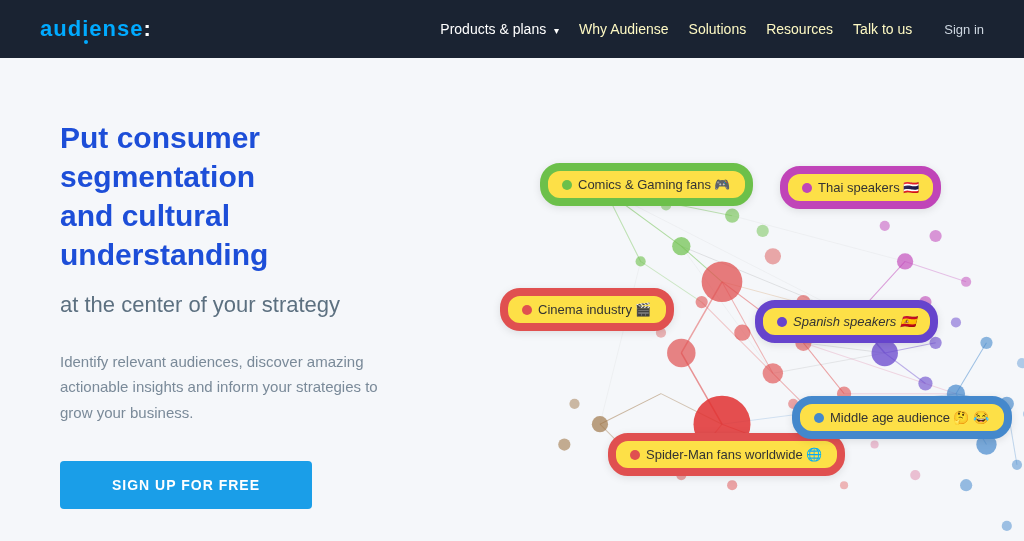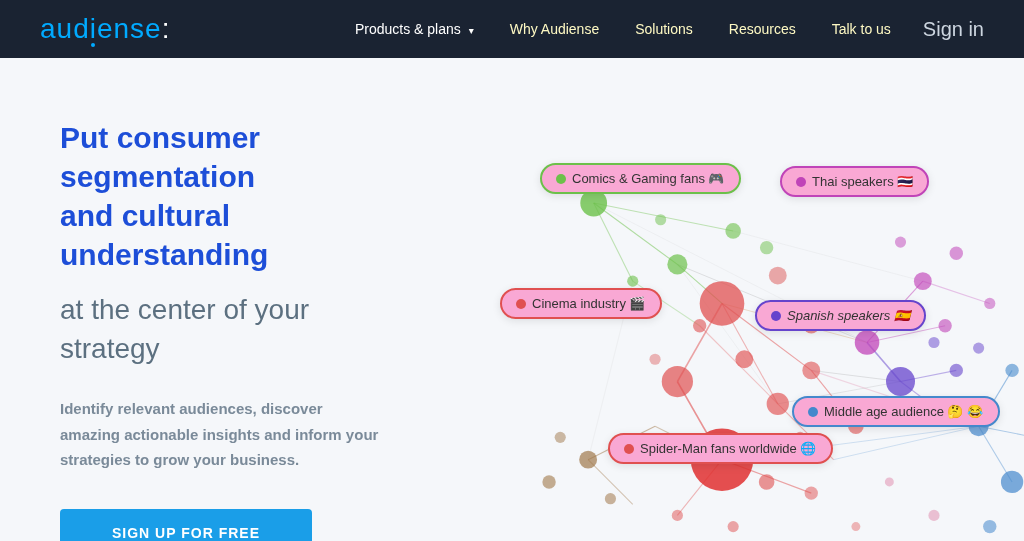--- a/index.html
+++ b/index.html
@@ -10,44 +10,44 @@
       background: #1a2332;
       height: 58px;
       display: flex;
       align-items: center;
       padding: 0 40px;
       position: relative;
       z-index: 10;
     }
     .navbar-logo {
       color: white;
-      font-size: 28px;
-      font-weight: 400;
+      font-size: 22px;
+      font-weight: 700;
       letter-spacing: 1px;
       margin-right: auto;
     }
     .navbar-logo span { color: #00aaff; }
     .navbar-logo .dot { color: #fff; }
     .nav-links {
       display: flex;
       align-items: center;
-      gap: 36px;
+      gap: 20px;
       list-style: none;
     }
     .nav-links a {
       color: #fef9c3;
       text-decoration: none;
       font-size: 14px;
     }
     .nav-links .active { color: #fff; }
     .nav-links .dropdown-arrow { font-size: 10px; margin-left: 4px; }
     .nav-signin {
       color: #cdd6e0;
       text-decoration: none;
-      font-size: 20px;
+      font-size: 13px;
       margin-left: 32px;
     }
 
     
     .main-content {
       display: flex;
       min-height: calc(541px - 58px);
       position: relative;
       overflow: hidden;
     }
@@ -60,33 +60,32 @@
       z-index: 2;
     }
     .hero-title {
       font-size: 30px;
       font-weight: 700;
       color: #1d4ed8;
       line-height: 1.3;
       margin-bottom: 16px;
     }
     .hero-subtitle {
-      font-size: 28px;
+      font-size: 22px;
       font-weight: 400;
       color: #5c7080;
       line-height: 1.4;
       margin-bottom: 28px;
     }
     .hero-description {
       font-size: 15px;
       color: #7a8a99;
       line-height: 1.7;
       margin-bottom: 36px;
       max-width: 340px;
-      font-weight: bold;
     }
     .cta-button {
       background: #1a9ee8;
       color: white;
       border: none;
       padding: 16px 52px;
       font-size: 14px;
       font-weight: 700;
       letter-spacing: 1px;
       cursor: pointer;
@@ -104,22 +103,22 @@
       position: absolute;
       top: 0;
       left: 0;
       width: 100%;
       height: 100%;
     }
 
     
     .label-bubble {
       position: absolute;
-      background: #f9a8d4;
-      border: 2px solid #4c1d95;
+      background: #fde047;
+      border: 8px solid #4c1d95;
       border-radius: 20px;
       padding: 6px 14px;
       font-size: 13px;
       color: #333;
       white-space: nowrap;
       box-shadow: 0 2px 8px rgba(0,0,0,0.1);
       display: flex;
       align-items: center;
       gap: 6px;
     }

